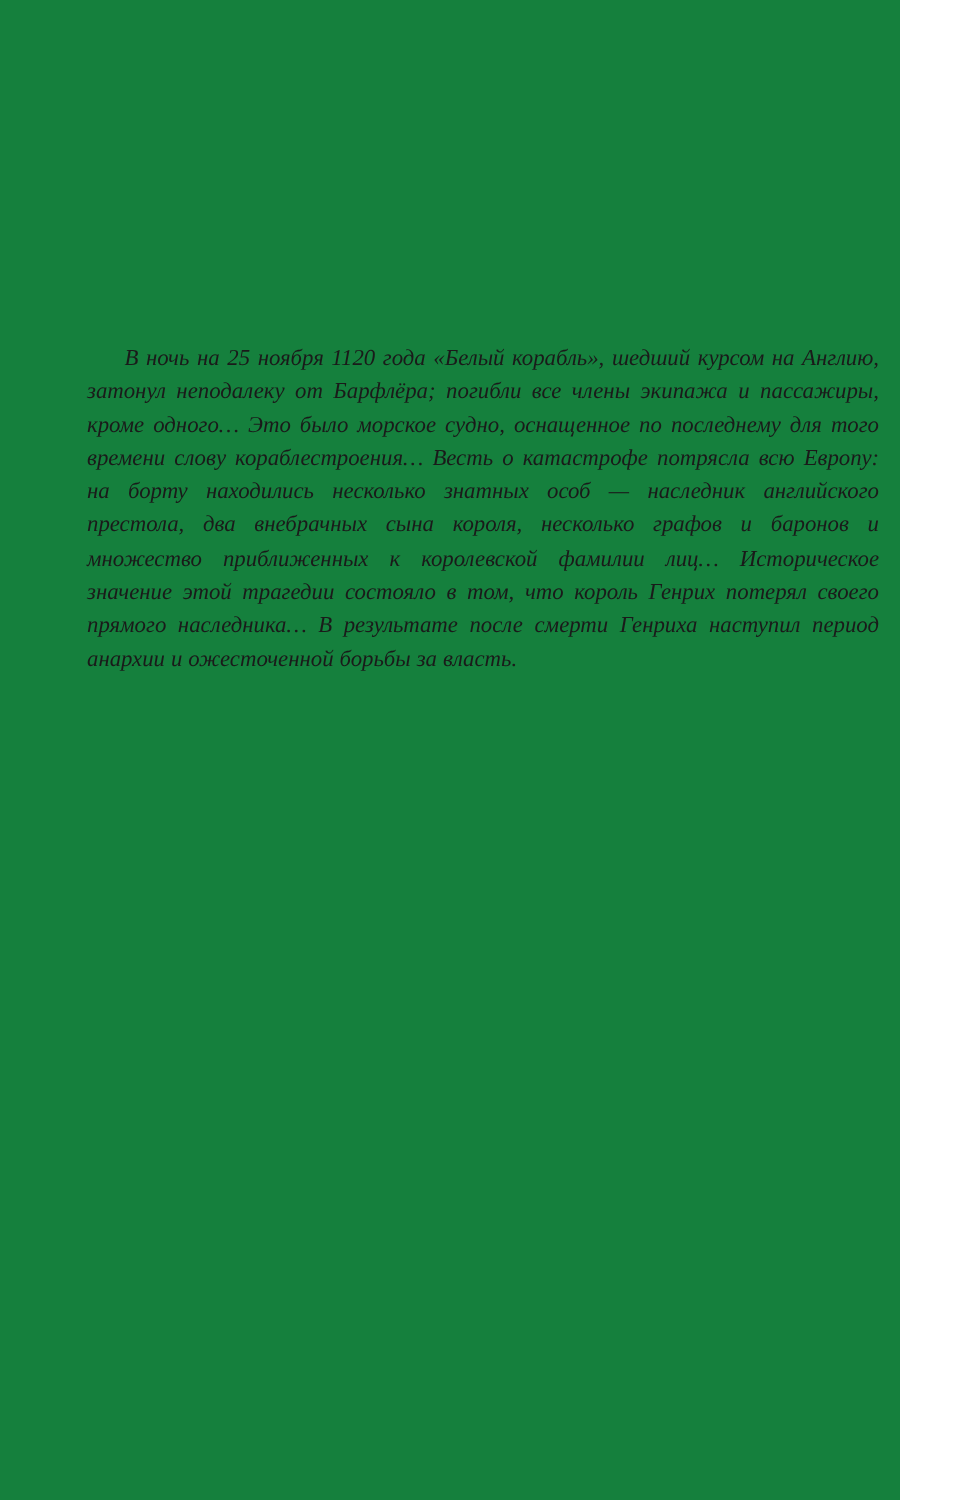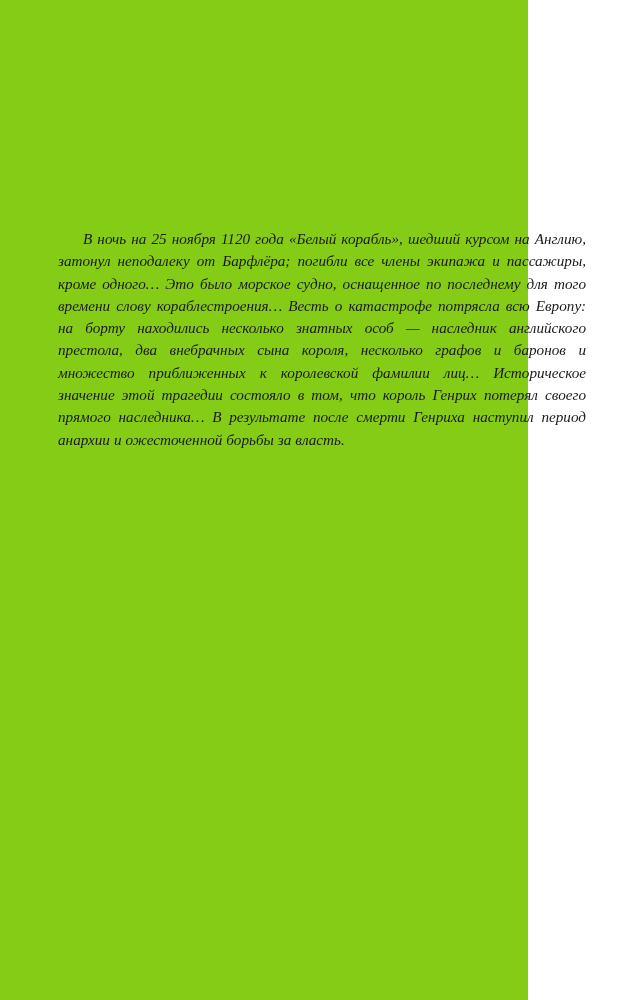--- a/index.html
+++ b/index.html
@@ -8,23 +8,23 @@
   }
   body {
     width: 644px;
     height: 1000px;
     background: #ffffff;
     font-family: "Liberation Serif", serif;
     overflow: hidden;
   }
   .page {
     position: relative;
-    width: 528px;
+    width: 600px;
     height: 1000px;
-    background: #84cc16;
+    background: #15803d;
     box-sizing: border-box;
     text-decoration: underline;
   }
   .text-block {
     position: absolute;
     left: 58px;
     top: 228px;
     width: 528px;
   }
   .body-paragraph {

